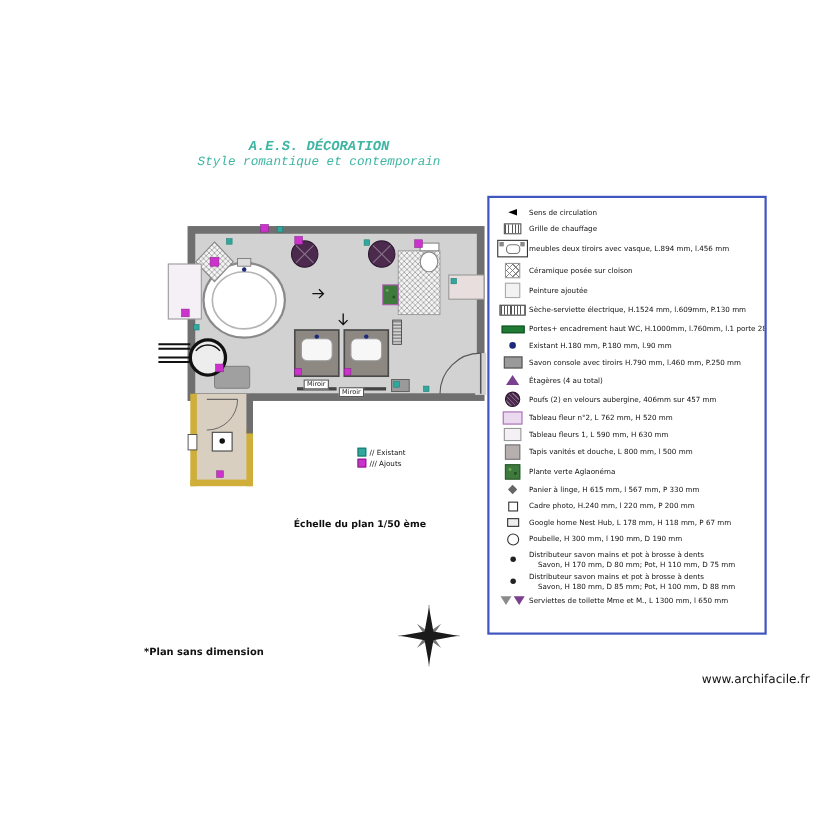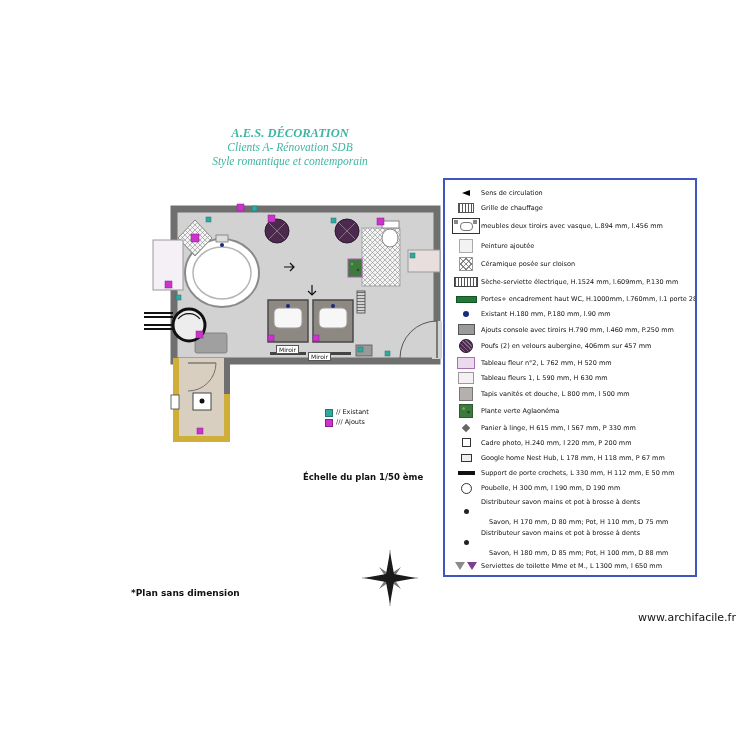--- a/index.html
+++ b/index.html
@@ -2,47 +2,47 @@
 <html><head>
 <meta charset="utf-8">
 <style>
   html,body{margin:0;padding:0;}
   body{width:750px;height:750px;background:#fff;position:relative;overflow:hidden;
        font-family:"DejaVu Sans",sans-serif;color:#111;}
   .abs{position:absolute;}
 
   
   .header{left:175px;top:126px;width:230px;text-align:center;color:#3fb5a3;
-          font-family:Liberation Serif, serif;font-style:italic;line-height:1.2;}
+          font-family:Liberation Mono, monospace;font-style:italic;line-height:1.2;}
   .header .h1{font-size:12.5px;font-weight:bold;}
   .header .h2,.header .h3{font-size:11.5px;}
 
   
   .plan-label{font-size:6px;background:#fff;border:1px solid #555;padding:0 2px;line-height:7px;color:#222;}
   .lab1{left:276px;top:345px;}
   .lab2{left:308px;top:352px;}
 
   
   .mini-legend{left:325px;top:407px;font-size:6.5px;line-height:10px;}
-  .mini-row{display:flex;align-items:flex-end;gap:3px;}
+  .mini-row{display:flex;align-items:flex-start;gap:3px;}
   .sq{width:6px;height:6px;display:inline-block;flex-shrink:0;}
   .sq-teal{background:#2fa89e;border:1px solid #1d7a72;}
   .sq-mag{background:#cc33cc;border:1px solid #8a1f8a;}
 
-  .scale-note{left:267px;top:472px;font-size:8.5px;font-weight:bold;margin-left:36px;}
+  .scale-note{left:267px;top:472px;font-size:8.5px;font-weight:bold;}
   .dim-note{left:131px;top:588px;font-size:9px;font-weight:bold;}
   .footer{left:638px;top:611px;font-size:11px;color:#111;}
 
   
   .legend-box{left:443px;top:178px;width:254px;height:399px;border:2px solid #3f55c0;
               background:#fff;box-sizing:border-box;padding:7px 2px 0 6px;overflow:hidden;}
   .lrow{display:flex;align-items:center;min-height:12px;margin-bottom:3.2px;}
   .lic{width:30px;display:flex;justify-content:center;align-items:center;flex-shrink:0;}
   .ltxt{font-size:6.5px;white-space:nowrap;color:#111;}
-  .lcol{display:flex;flex-direction:column;gap:12px;}
+  .lcol{display:flex;flex-direction:column;gap:1px;}
   .lcol .sub{margin-left:8px;}
 
   
   .ic-arrow{width:0;height:0;border-top:3px solid transparent;border-bottom:3px solid transparent;border-right:8px solid #000;}
   .ic-grille{width:14px;height:8px;border:1px solid #555;background:repeating-linear-gradient(90deg,#555 0 1px,#fff 1px 3px);}
   .ic-vanity{position:relative;width:26px;height:14px;border:1px solid #333;background:#fff;}
   .ic-vanity::before{content:"";position:absolute;left:7px;top:3px;width:11px;height:7px;border:1px solid #777;border-radius:4px;}
   .ic-vanity::after{content:"";position:absolute;left:1px;top:1px;width:4px;height:4px;background:#888;box-shadow:19px 0 0 #888;}
   .miroir-chip{background:#1d1d1d;color:#fff;font-size:5.5px;padding:1px 3px;border-radius:2px;line-height:6px;}
   .ic-hatch{width:12px;height:12px;border:1px solid #999;
@@ -70,21 +70,20 @@
   .ic-dot-sm{width:5px;height:5px;border-radius:50%;background:#222;}
   .ic-towels{display:flex;gap:2px;}
   .ic-towels::before{content:"";width:0;height:0;border-left:5px solid transparent;border-right:5px solid transparent;border-top:8px solid #8a8a8a;}
   .ic-towels::after{content:"";width:0;height:0;border-left:5px solid transparent;border-right:5px solid transparent;border-top:8px solid #7a3f8f;}
 </style>
 </head>
 <body>
 
 <div class="abs header">
   <div class="h1">A.E.S. DÉCORATION</div>
-  <div class="h2">Clients  A- Rénovation SDB</div>
   <div class="h3">Style romantique et contemporain</div>
 </div>
 
 <svg class="abs" style="left:140px;top:195px;" width="310" height="260" viewBox="0 0 310 260">
   <defs>
     <pattern id="xh" width="5" height="5" patternUnits="userSpaceOnUse">
       <path d="M0 5L5 0M0 0L5 5" stroke="#8a8a8a" stroke-width="0.6"></path>
     </pattern>
     <pattern id="hl" width="4" height="3" patternUnits="userSpaceOnUse">
       <path d="M0 1.5H4" stroke="#555" stroke-width="0.8"></path>
@@ -222,56 +221,62 @@
     <span class="ltxt">Grille de chauffage</span>
   </div>
   <div class="lrow" style="min-height:18px">
     <span class="lic">
         <span class="ic-vanity"></span>
       </span>
     <span class="ltxt">meubles deux tiroirs avec vasque, L.894 mm, l.456 mm</span>
   </div>
   <div class="lrow" style="min-height:15px">
     <span class="lic">
+        <span class="ic-hatch"></span>
+      </span>
+    <span class="ltxt">Céramique posée sur cloison</span>
+  </div>
+  <div class="lrow" style="min-height:15px">
+    <span class="lic">
         <span class="ic-paint"></span>
       </span>
     <span class="ltxt">Peinture ajoutée</span>
   </div>
   <div class="lrow" style="min-height:15px">
     <span class="lic">
-        <span class="ic-hatch"></span>
-      </span>
-    <span class="ltxt">Céramique posée sur cloison</span>
+        <span class="ic-radiator"></span>
+      </span>
+    <span class="ltxt">Sèche-serviette électrique, H.1524 mm, l.609mm, P.130 mm</span>
+  </div>
+  <div class="lrow">
+    <span class="lic">
+        <span class="ic-door"></span>
+      </span>
+    <span class="ltxt">Portes+ encadrement haut WC, H.1000mm, l.760mm, l.1 porte 280mm</span>
+  </div>
+  <div class="lrow">
+    <span class="lic">
+        <span class="ic-dot"></span>
+      </span>
+    <span class="ltxt">Existant H.180 mm, P.180 mm, l.90 mm</span>
+  </div>
+  <div class="lrow">
+    <span class="lic">
+        <span class="ic-console"></span>
+      </span>
+    <span class="ltxt">Savon console avec tiroirs H.790 mm, l.460 mm, P.250 mm</span>
+  </div>
+  <div class="lrow" style="min-height:14px">
+    <span class="lic">
+        <span class="ic-shelf"></span>
+      </span>
+    <span class="ltxt">Étagères (4 au total)</span>
   </div>
   <div class="lrow" style="min-height:15px">
     <span class="lic">
-        <span class="ic-radiator"></span>
-      </span>
-    <span class="ltxt">Sèche-serviette électrique, H.1524 mm, l.609mm, P.130 mm</span>
-  </div>
-  <div class="lrow">
-    <span class="lic">
-        <span class="ic-door"></span>
-      </span>
-    <span class="ltxt">Portes+ encadrement haut WC, H.1000mm, l.760mm, l.1 porte 280mm</span>
-  </div>
-  <div class="lrow">
-    <span class="lic">
-        <span class="ic-dot"></span>
-      </span>
-    <span class="ltxt">Existant H.180 mm, P.180 mm, l.90 mm</span>
-  </div>
-  <div class="lrow">
-    <span class="lic">
-        <span class="ic-console"></span>
-      </span>
-    <span class="ltxt">Ajouts console avec tiroirs H.790 mm, l.460 mm, P.250 mm</span>
-  </div>
-  <div class="lrow" style="min-height:15px">
-    <span class="lic">
         <span class="ic-pouf"></span>
       </span>
     <span class="ltxt">Poufs (2) en velours aubergine, 406mm sur 457 mm</span>
   </div>
   <div class="lrow">
     <span class="lic">
         <span class="ic-art2"></span>
       </span>
     <span class="ltxt">Tableau fleur n°2, L 762 mm, H 520 mm</span>
   </div>
@@ -303,26 +308,20 @@
     <span class="lic">
         <span class="ic-frame"></span>
       </span>
     <span class="ltxt">Cadre photo, H.240 mm, l 220 mm, P 200 mm</span>
   </div>
   <div class="lrow">
     <span class="lic">
         <span class="ic-nest"></span>
       </span>
     <span class="ltxt">Google home Nest Hub, L 178 mm, H 118 mm, P 67 mm</span>
-  </div>
-  <div class="lrow">
-    <span class="lic">
-        <span class="ic-bar"></span>
-      </span>
-    <span class="ltxt">Support de porte crochets, L 330 mm, H 112 mm, E 50 mm</span>
   </div>
   <div class="lrow">
     <span class="lic">
         <span class="ic-bin"></span>
       </span>
     <span class="ltxt">Poubelle, H 300 mm, l 190 mm, D 190 mm</span>
   </div>
   <div class="lrow" style="min-height:16px">
     <span class="lic">
         <span class="ic-dot-sm"></span>

